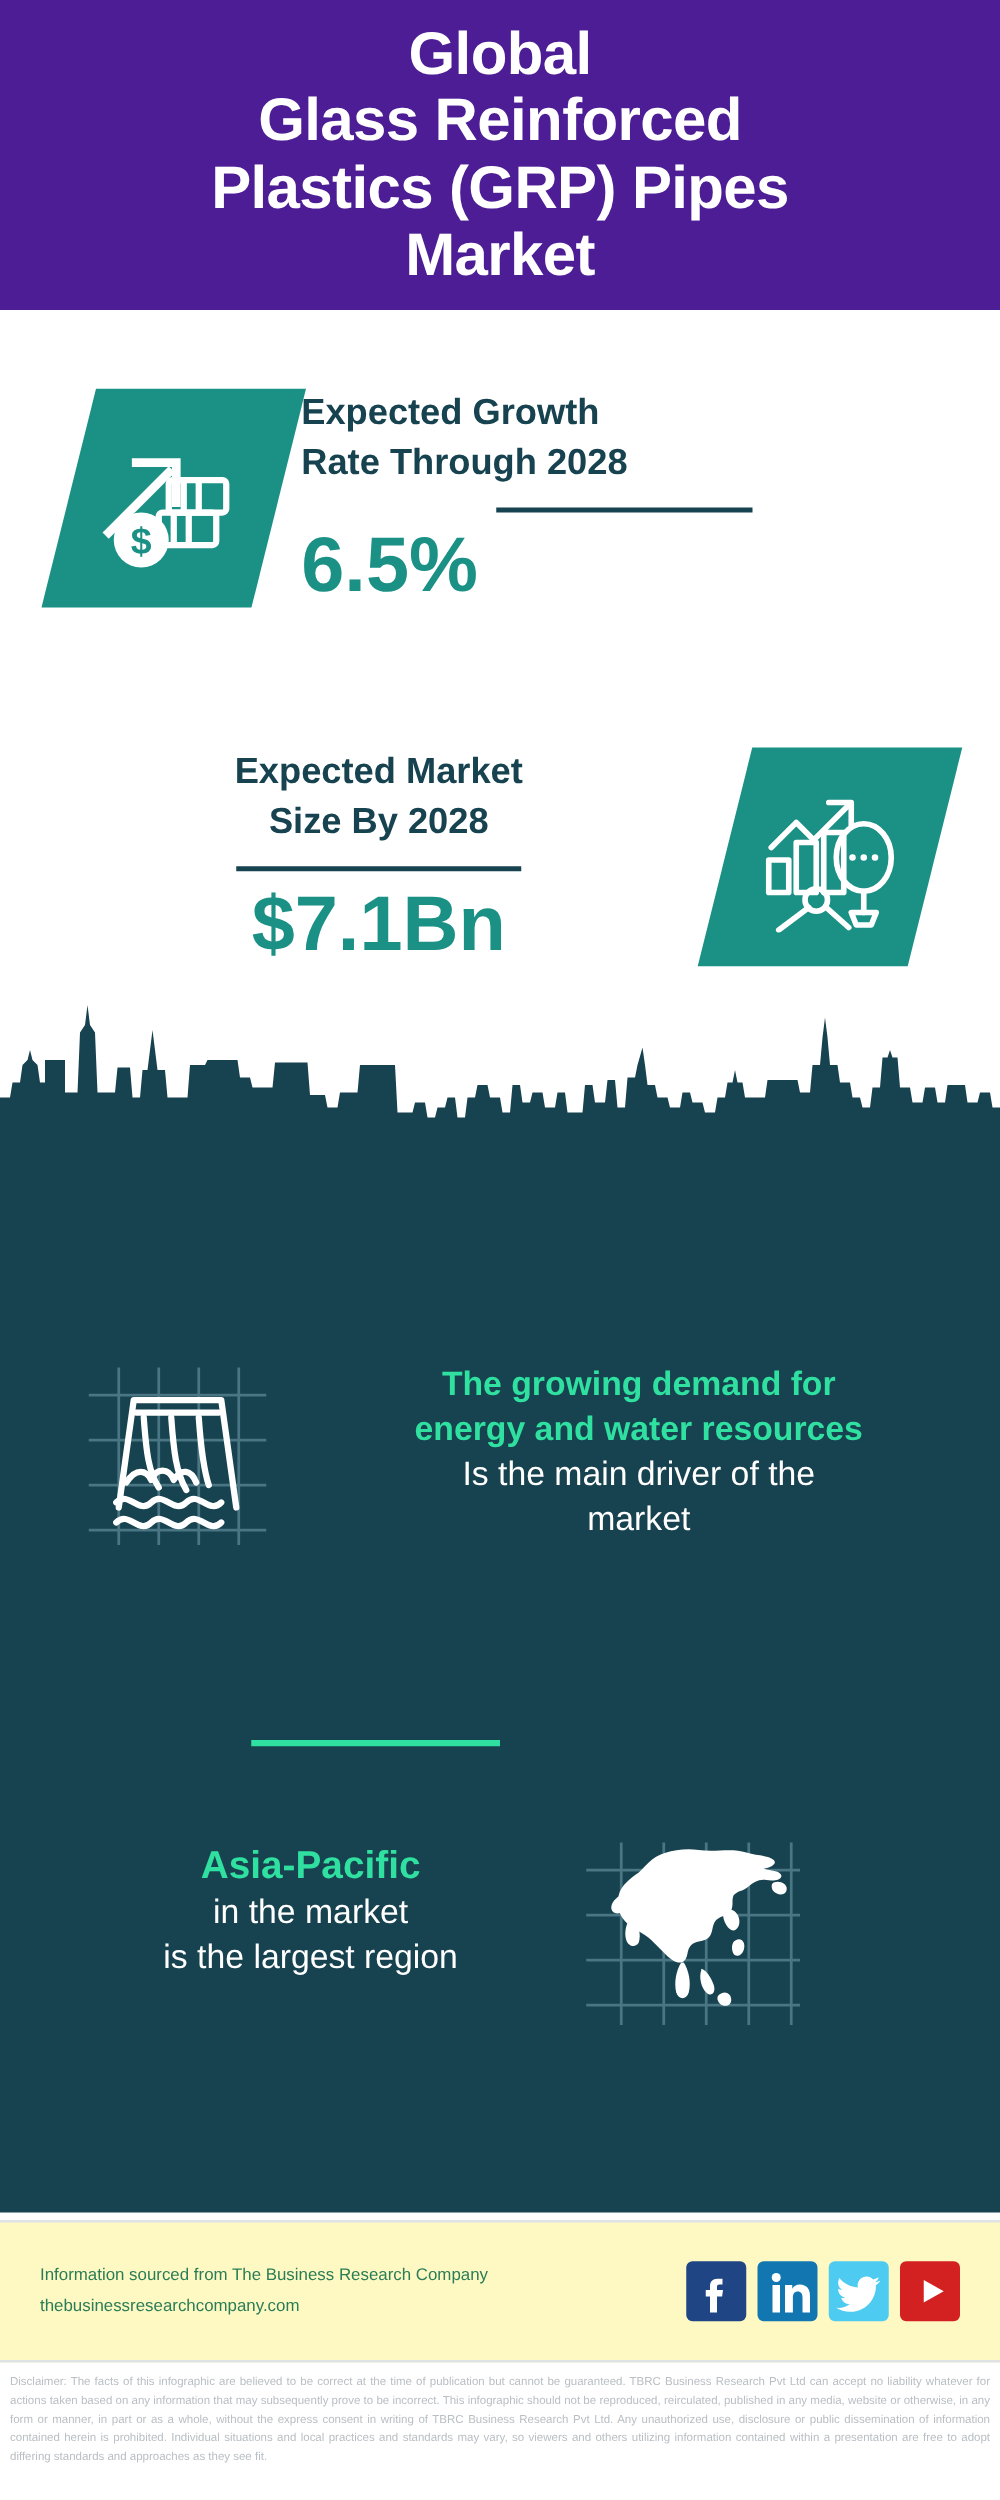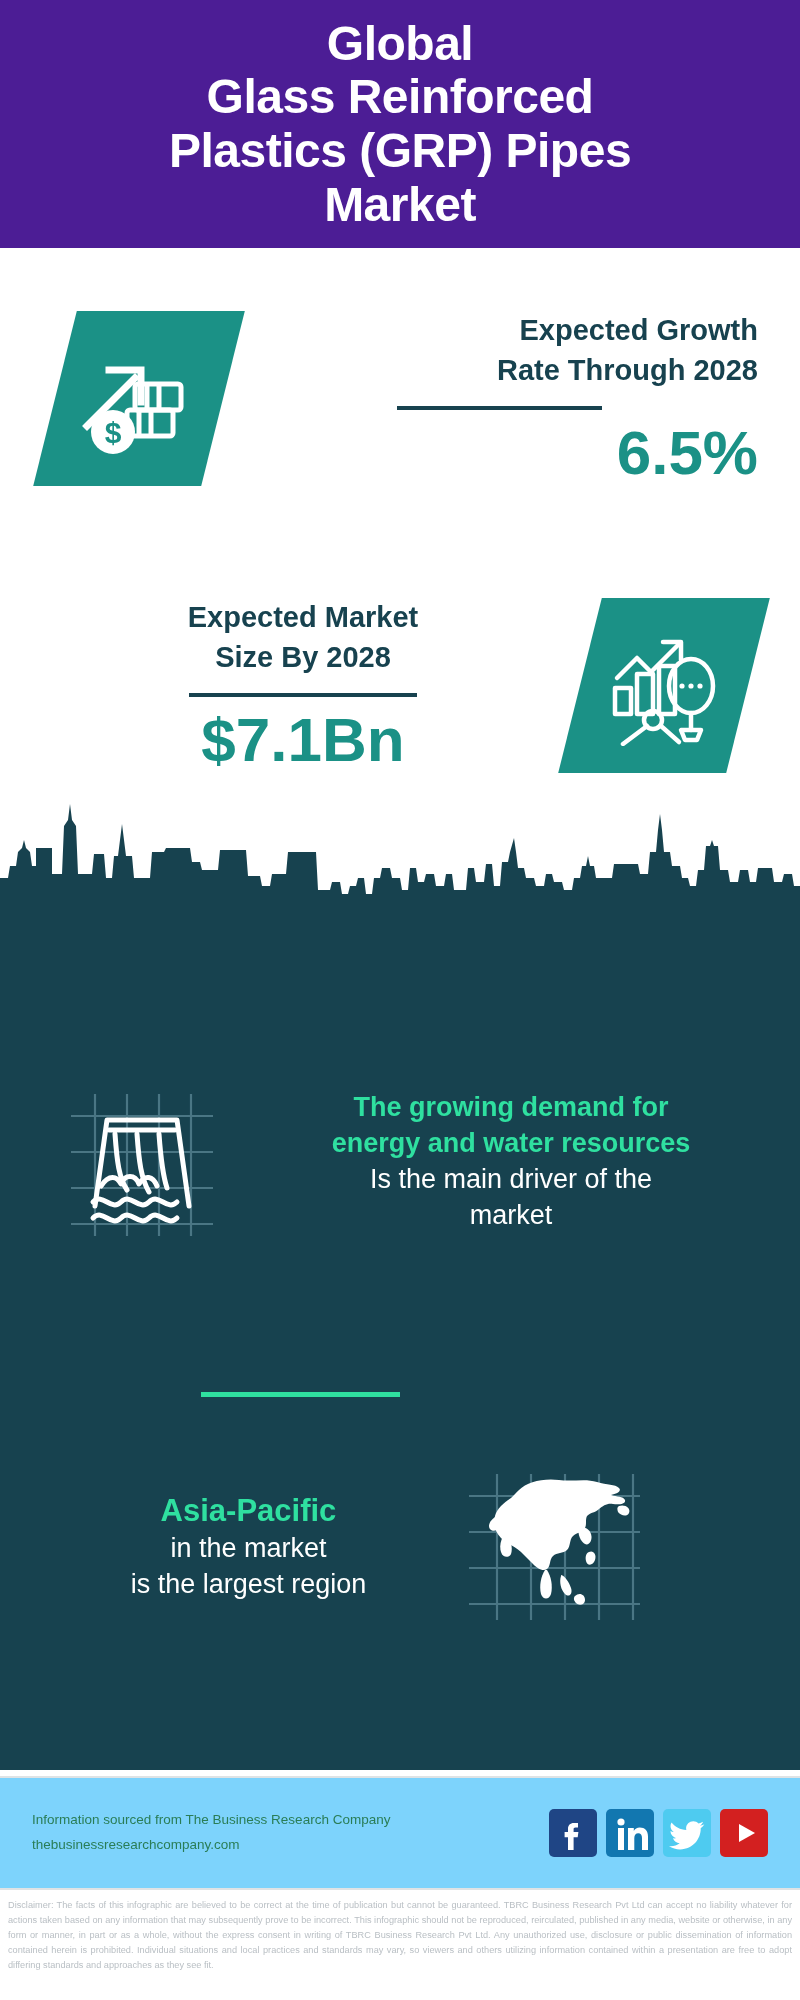--- a/index.html
+++ b/index.html
@@ -35,21 +35,21 @@
   }
   .para-icon{
     width:168px;height:175px;
     background:#1b9186;
     transform:skewX(-14deg);
     display:flex;align-items:center;justify-content:center;
     flex:0 0 auto;
   }
   .para-inner{transform:skewX(14deg);display:flex;align-items:center;justify-content:center;width:100%;height:100%;}
   .stat1 .icon-wrap{margin-left:55px;}
-  .stat1 .text-wrap{flex:1;padding-left:18px;padding-right:42px;text-align:right;}
+  .stat1 .text-wrap{flex:1;padding-left:18px;padding-right:42px;text-align:left;}
   .stat-label{
     color:#17424f;font-size:29px;font-weight:bold;line-height:1.38;
   }
   .stat-rule{
     width:205px;height:4px;background:#17424f;margin:16px auto 10px auto;
   }
   .stat-value{
     color:#1b9186;font-size:62px;font-weight:bold;line-height:1.05;
   }
 
@@ -87,30 +87,30 @@
     font-size:27px;color:#ffffff;line-height:1.33;font-weight:normal;
   }
 
   .mid-rule{
     position:absolute;left:201px;top:492px;width:199px;height:5px;background:#2fe0a0;
   }
 
   
   .region{
     position:absolute;left:0;top:572px;width:672px;
-    display:flex;align-items:center;
+    display:flex;align-items:flex-start;
   }
   .region .txt{flex:1;padding-left:36px;padding-right:6px;text-align:center;}
   .region .iconbox{width:175px;height:150px;margin-right:30px;flex:0 0 auto;}
   .region-title{font-size:31px;font-weight:bold;color:#2fe0a0;line-height:1.3;}
 
   
   .sourcebar{
     position:absolute;left:0;top:1776px;width:800px;height:110px;
-    background:#7dd3fc;
+    background:#fef9c3;
     border-top:2px solid #dfe3e5;
     border-bottom:2px solid #dfe3e5;
     display:flex;align-items:center;
   }
   .source-text{
     margin-left:32px;flex:1;
     color:#2a7d56;font-size:13.5px;line-height:1.85;
   }
   .socials{display:flex;align-items:center;gap:9px;margin-right:32px;}
   .sicon{width:48px;height:48px;border-radius:5px;display:flex;align-items:center;justify-content:center;}

